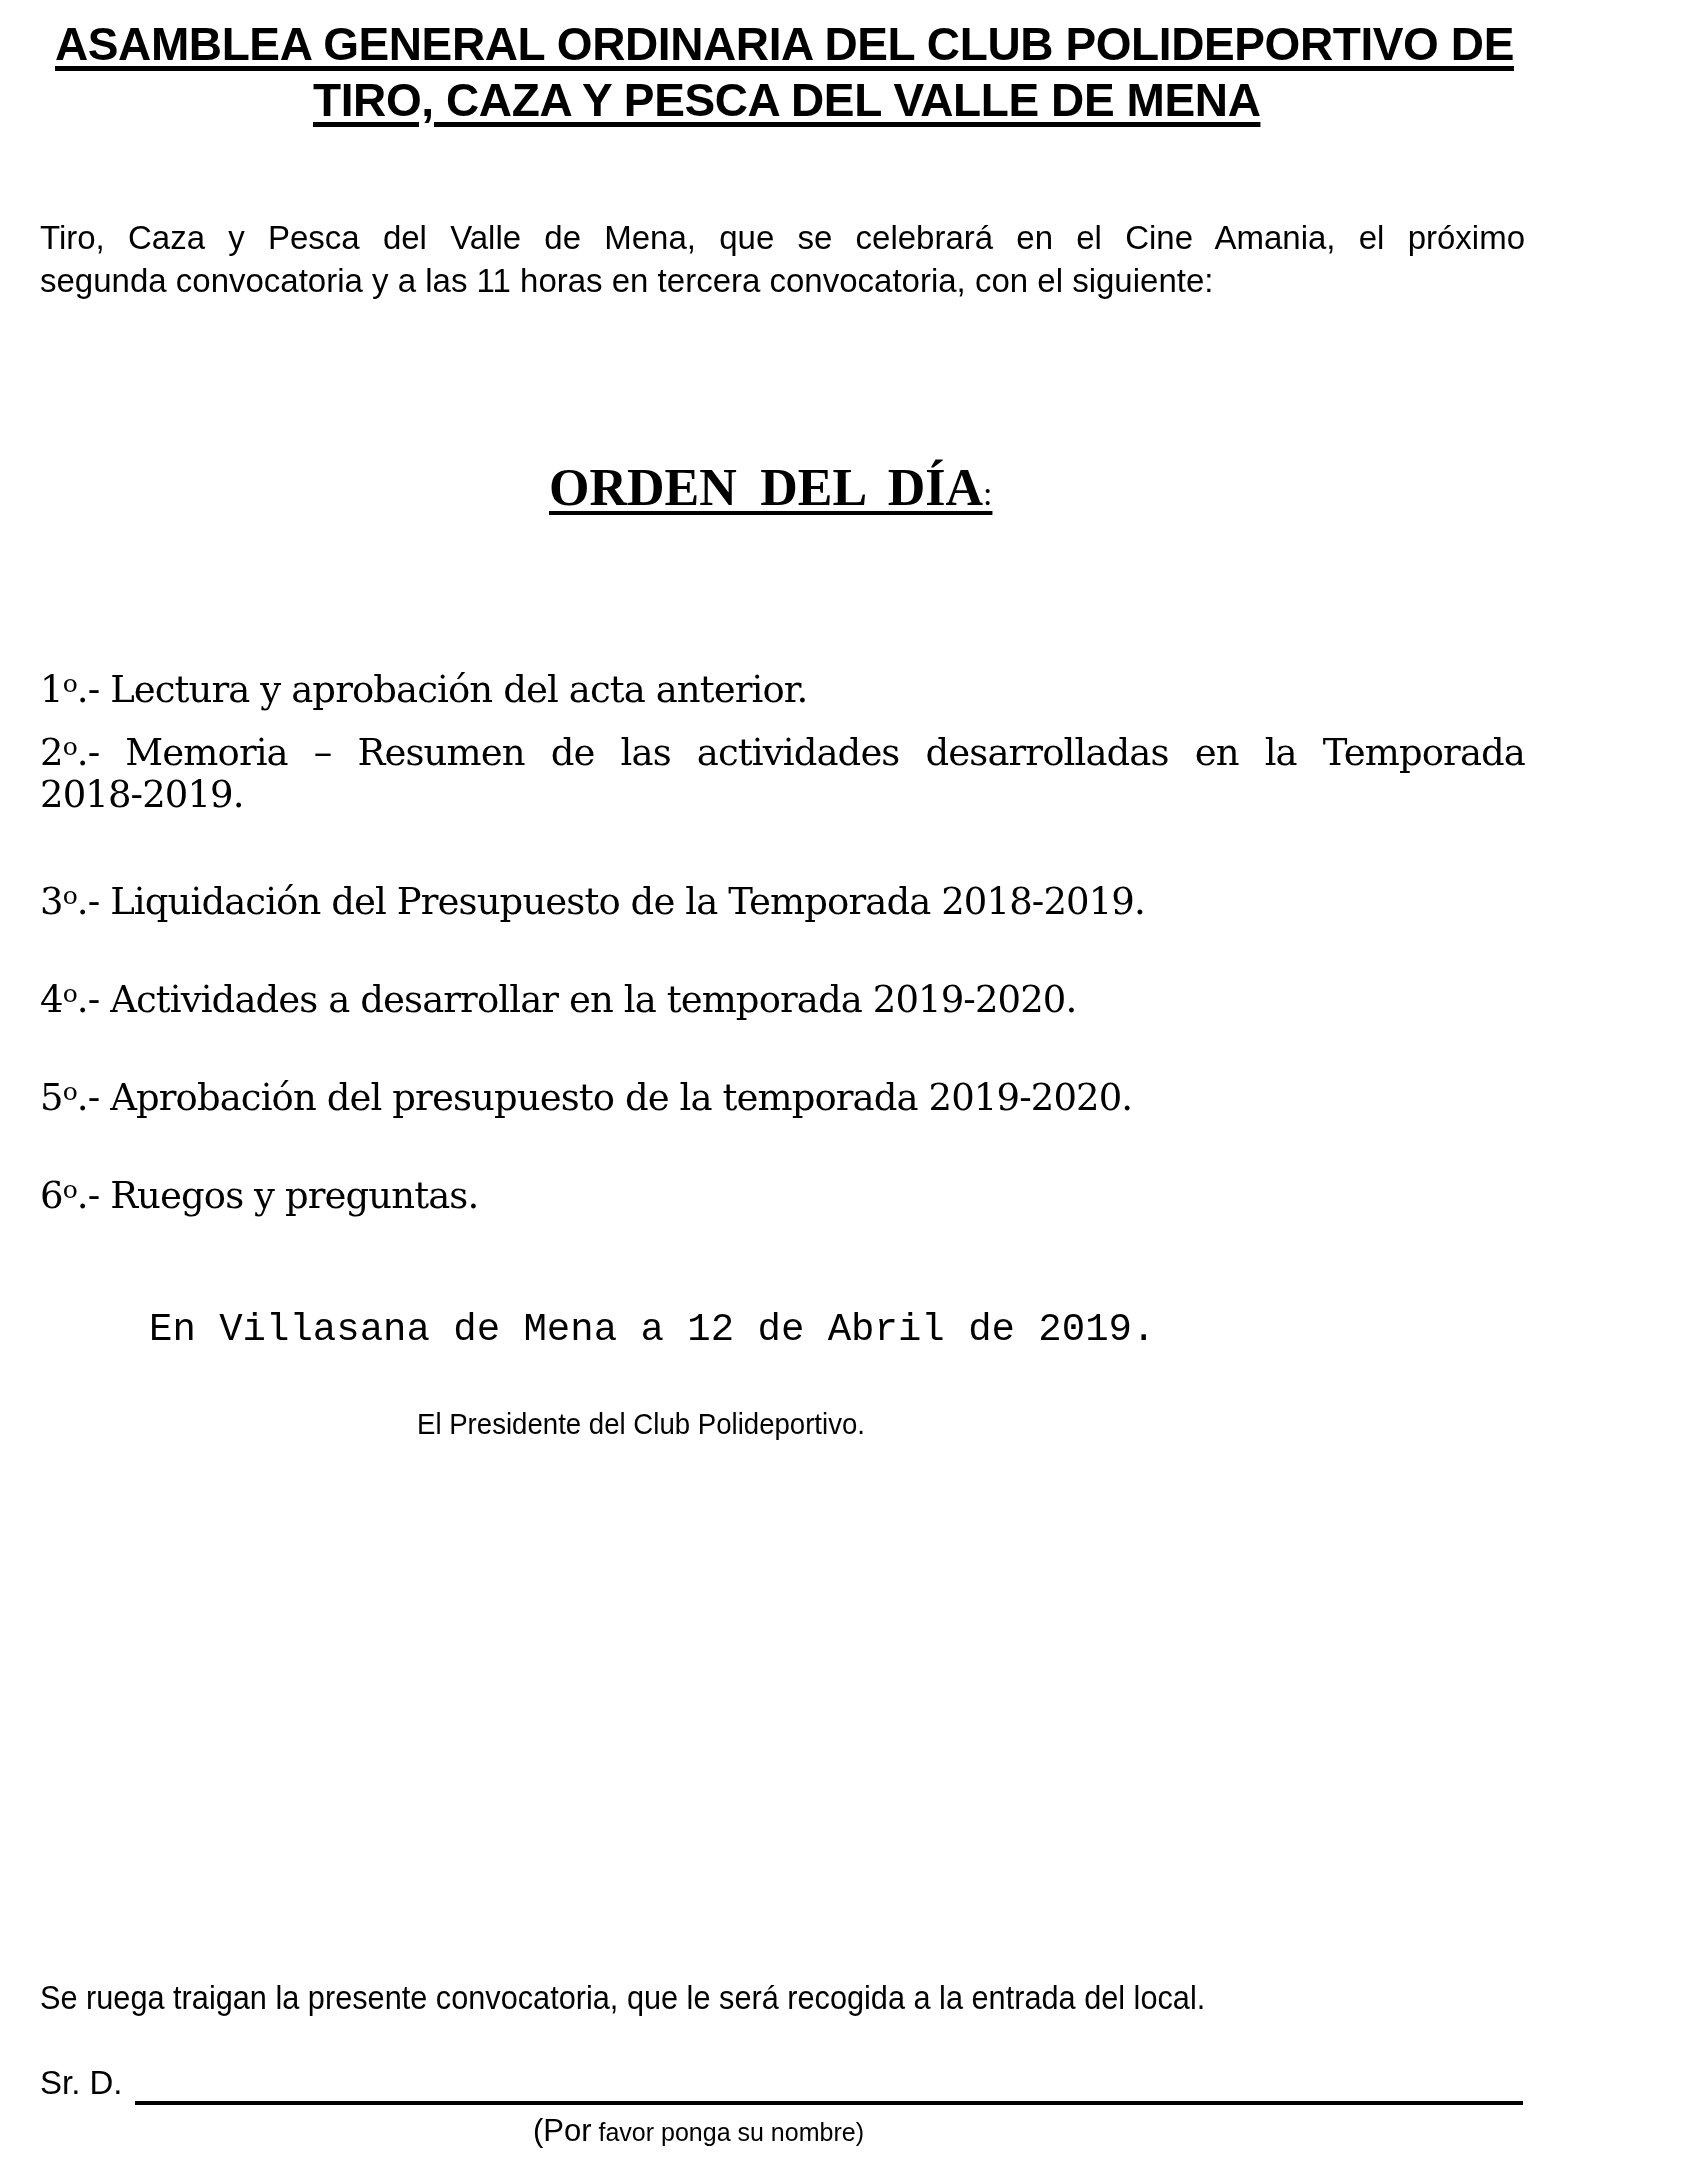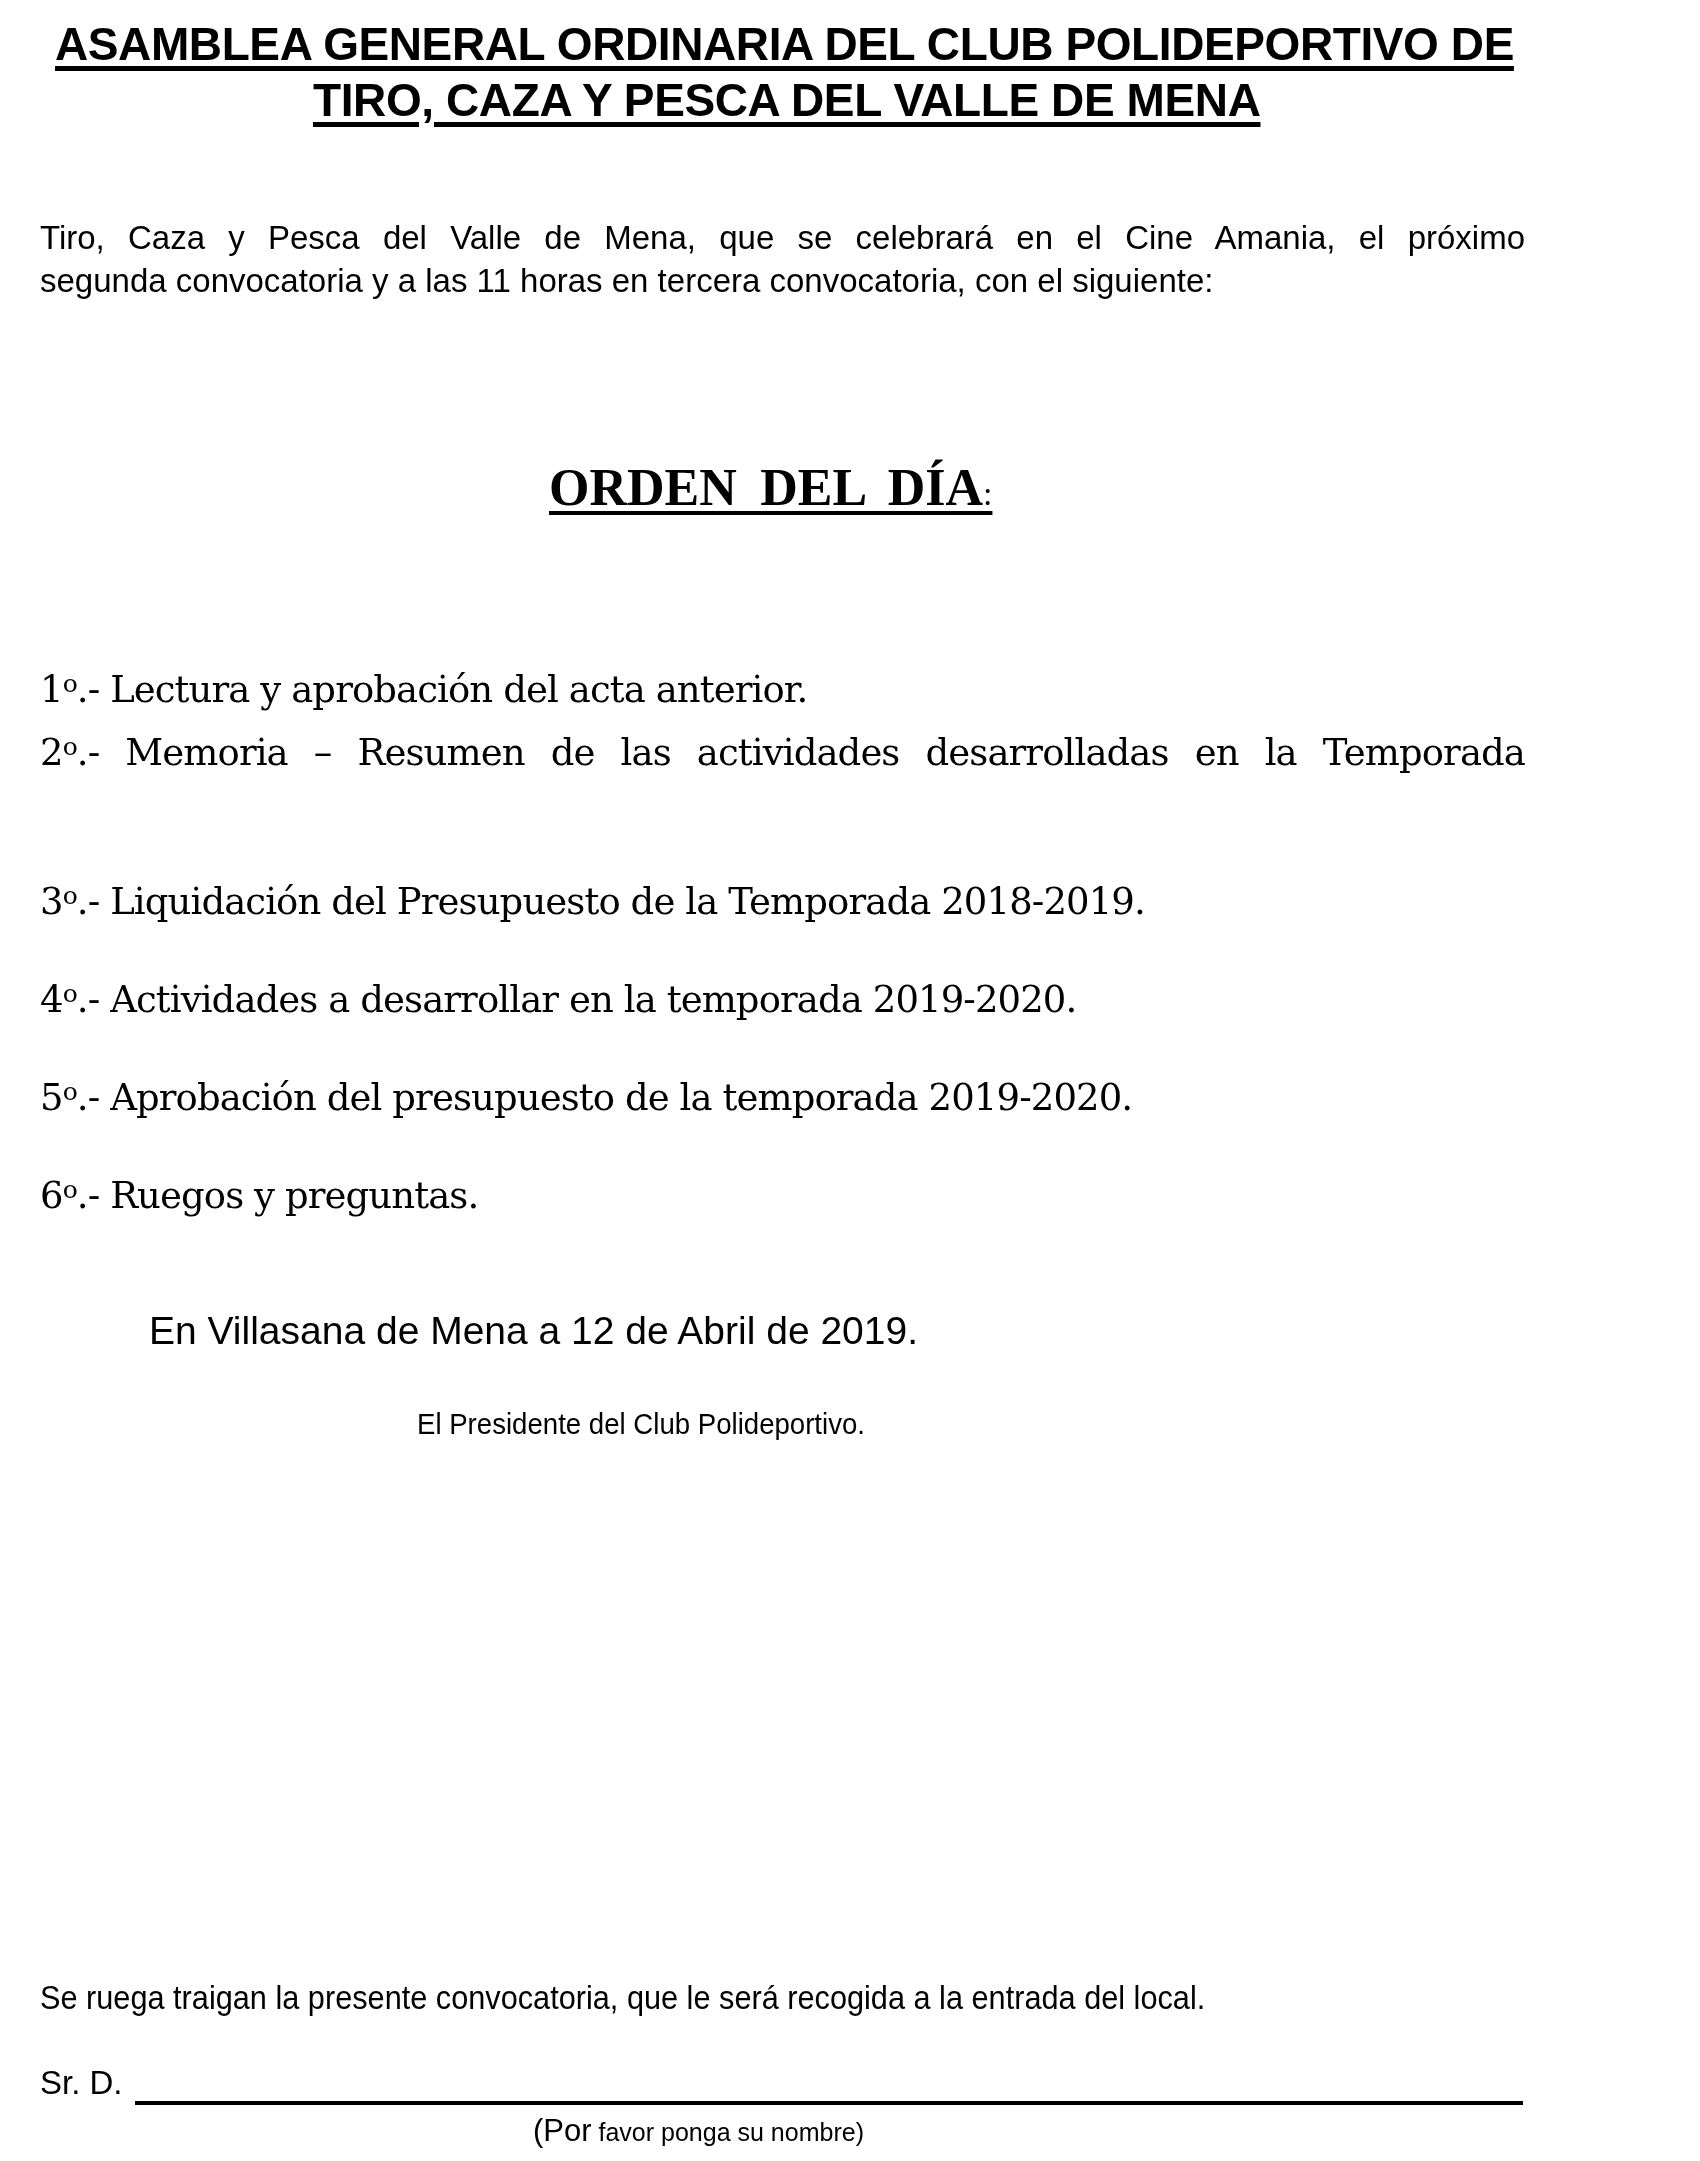--- a/index.html
+++ b/index.html
@@ -54,21 +54,21 @@
       left: 40px;
       line-height: 42px;
       letter-spacing: -0.9px;
     }
     .item .ord { font-size: 25px; vertical-align: 10.4px; }
     .item.wide { width: 1485px; white-space: normal; }
     .item.wide .line { display: block; text-align: justify; text-align-last: justify; }
     .item.wide .line.last { text-align-last: left; }
 
     .place-date {
-      font-family: Liberation Sans, sans-serif;
+      font-family: Liberation Mono, monospace;
       font-size: 39px;
       left: 149px;
       top: 1311px;
       line-height: 1;
       text-align: right;
     }
     .signature {
       font-family: "Liberation Sans", sans-serif;
       font-size: 30px;
       left: 417px;
@@ -120,20 +120,21 @@
   <span class="line">Tiro, Caza y Pesca del Valle de Mena, que se celebrará en el Cine Amania, el próximo</span>
   <span class="line last">segunda convocatoria y a las 11  horas en tercera convocatoria, con el siguiente:</span>
 </div>
 
 <div class="abs agenda-title"><span>ORDEN  DEL  DÍA</span><span class="colon">:</span></div>
 
 <div class="abs item" style="top:663px"><span>1</span><span class="ord">o</span><span>.- </span><span>Lectura y aprobación del acta anterior.</span></div>
 
 <div class="abs item wide" style="top:726px">
   <span class="line"><span>2</span><span class="ord">o</span><span>.- </span><span>Memoria – Resumen de las actividades desarrolladas en la Temporada</span></span>
+  <span class="line last">2018-2019.</span>
 </div>
 
 <div class="abs item" style="top:875px"><span>3</span><span class="ord">o</span><span>.- </span><span>Liquidación del Presupuesto de la Temporada 2018-2019.</span></div>
 
 <div class="abs item" style="top:973px"><span>4</span><span class="ord">o</span><span>.- </span><span>Actividades a desarrollar en la temporada 2019-2020.</span></div>
 
 <div class="abs item" style="top:1071px"><span>5</span><span class="ord">o</span><span>.- </span><span>Aprobación del presupuesto de la temporada 2019-2020.</span></div>
 
 <div class="abs item" style="top:1169px"><span>6</span><span class="ord">o</span><span>.- </span><span>Ruegos y preguntas.</span></div>
 

